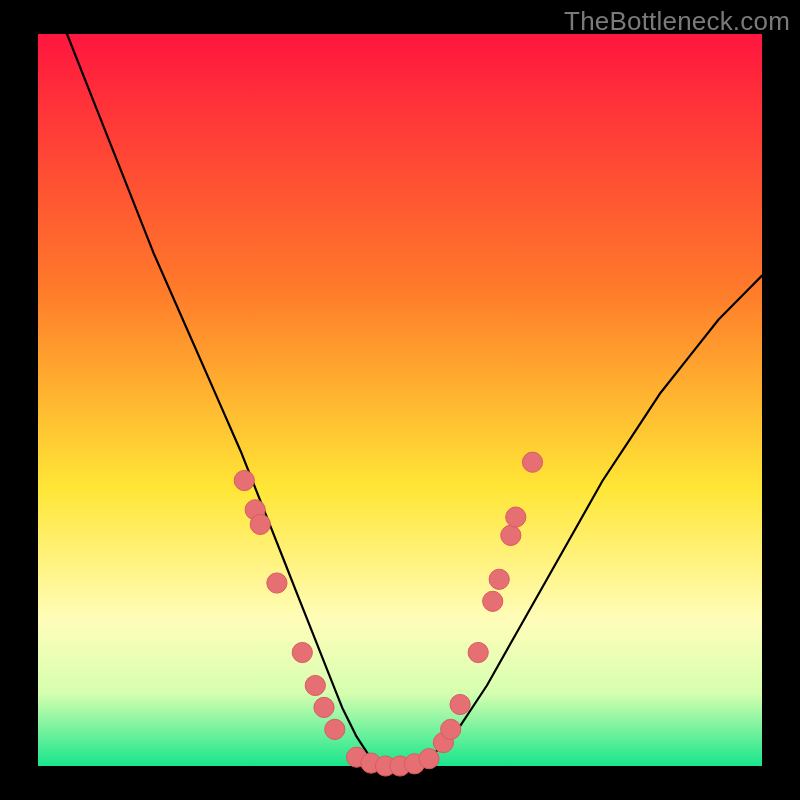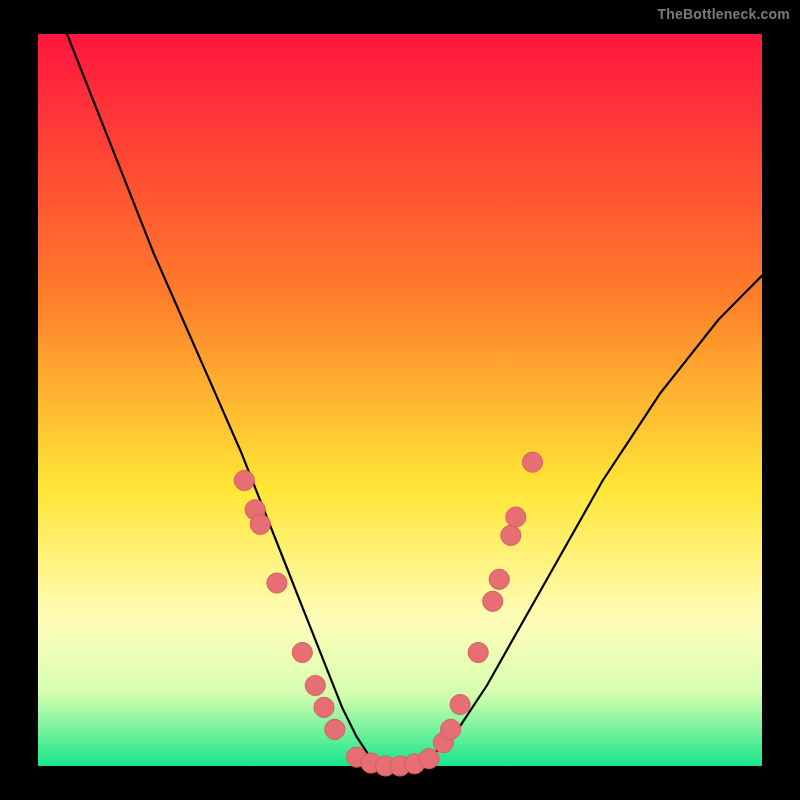--- a/index.html
+++ b/index.html
@@ -14,22 +14,22 @@
   .stage {
     position: relative;
     width: 800px;
     height: 800px;
     background: #000;
   }
   .attribution {
     position: absolute;
     top: 6px;
     right: 10px;
-    font-size: 14px;
-    font-weight: 700;
+    font-size: 26px;
+    font-weight: 400;
     color: #7a7a7a;
     letter-spacing: 0.2px;
     z-index: 20;
   }
   svg {
     position: absolute;
     top: 0;
     left: 0;
   }
 </style>

